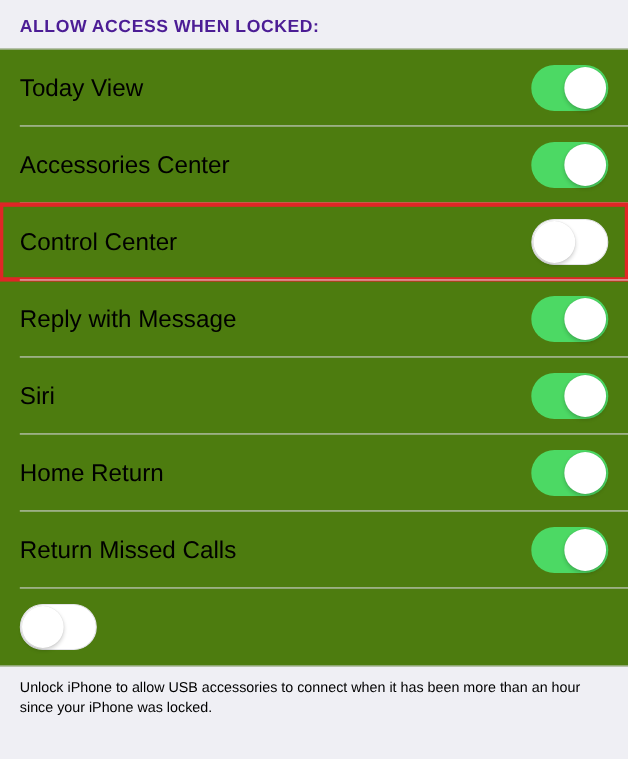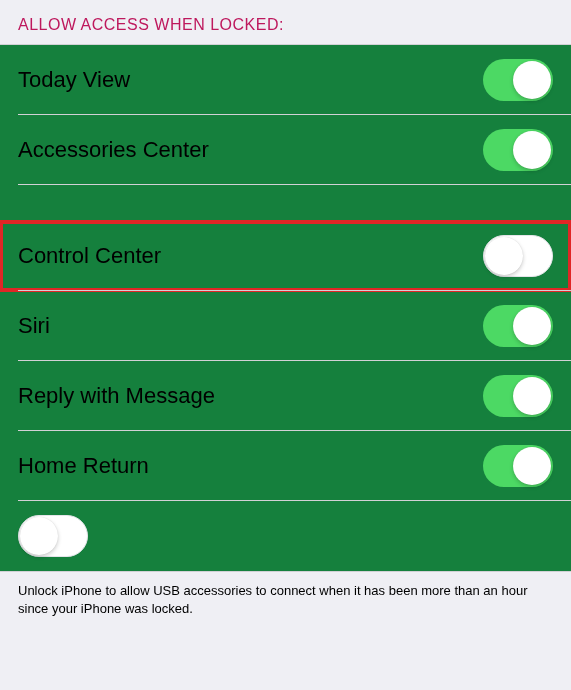--- a/index.html
+++ b/index.html
@@ -6,25 +6,26 @@
     body {
       font-family: -apple-system, BlinkMacSystemFont, "Helvetica Neue", Arial, sans-serif;
       background: #efeff4;
       width: 571px;
       height: 690px;
       overflow: hidden;
     }
     .section-header {
       padding: 16px 18px 10px 18px;
       font-size: 16px;
-      color: #be185d;
+      color: #4c1d95;
       letter-spacing: 0.5px;
+      font-weight: bold;
     }
     .settings-list {
-      background: #15803d;
+      background: #4d7c0f;
       border-top: 1px solid #d1d1d5;
       border-bottom: 1px solid #d1d1d5;
     }
     .settings-row {
       display: flex;
       align-items: center;
       justify-content: space-between;
       padding: 14px 18px 14px 18px;
       position: relative;
       min-height: 68px;
@@ -39,21 +40,20 @@
       background: #d1d1d5;
     }
     .row-label {
       font-size: 22px;
       color: #000000;
       font-weight: 400;
     }
     .highlighted {
       outline: 4px solid #e02626;
       outline-offset: -3px;
-      margin-top: 36px;
     }
     .toggle {
       position: relative;
       width: 70px;
       height: 42px;
       border-radius: 21px;
       cursor: pointer;
       transition: background 0.2s;
     }
     .toggle.on {
@@ -104,40 +104,46 @@
   </div>
 
   <div class="settings-row highlighted">
     <span class="row-label">Control Center</span>
     <div class="toggle off">
         <div class="knob"></div>
       </div>
   </div>
 
   <div class="settings-row">
-    <span class="row-label">Siri</span>
+    <span class="row-label">Reply with Message</span>
     <div class="toggle on">
         <div class="knob"></div>
       </div>
   </div>
 
   <div class="settings-row">
-    <span class="row-label">Reply with Message</span>
+    <span class="row-label">Siri</span>
     <div class="toggle on">
         <div class="knob"></div>
       </div>
   </div>
 
   <div class="settings-row">
     <span class="row-label">Home Return</span>
     <div class="toggle on">
         <div class="knob"></div>
       </div>
   </div>
 
+  <div class="settings-row">
+    <span class="row-label">Return Missed Calls</span>
+    <div class="toggle on">
+        <div class="knob"></div>
+      </div>
+  </div>
 
   <div class="settings-row">
     <div class="toggle off">
         <div class="knob"></div>
       </div>
   </div>
 
 </div>
 
 <div class="section-footer">Unlock iPhone to allow USB accessories to connect when it has been more than an hour since your iPhone was locked.</div>

